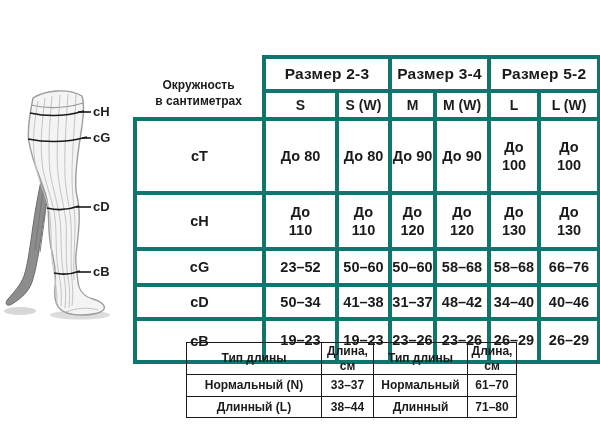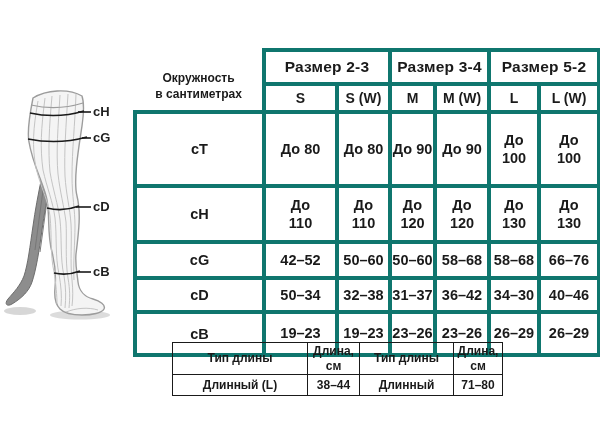--- a/index.html
+++ b/index.html
@@ -6,39 +6,39 @@
   html,body { background:#ffffff; }
   body {
     width:600px; height:424px; position:relative; overflow:hidden;
     font-family:"Liberation Sans","DejaVu Sans",sans-serif; color:#1a1a1a;
   }
   .stage { position:absolute; left:0; top:0; width:600px; height:424px; background:#ffffff; }
 
   table { border-collapse:collapse; table-layout:fixed; }
 
   
-  .main-table { position:absolute; left:133px; top:48px; width:464px; }
+  .main-table { position:absolute; left:133px; top:55px; width:464px; }
   .main-table th, .main-table td {
     border:4px solid #0f766e; text-align:center; vertical-align:middle;
     font-weight:700; color:#1a1a1a; padding:0;
   }
   .main-table td.corner {
     border:none; font-size:12px; line-height:1.3; white-space:pre-line;
     vertical-align:middle; padding-top:14px;
   }
   .group-h { font-size:15.5px; letter-spacing:0.2px; }
   .col-h   { font-size:14px; }
   .row-label { font-size:14.5px; }
   .val { font-size:14.5px; line-height:1.25; white-space:pre-line; }
   .r-g1 { height:34px; } .r-g2 { height:28px; }
   .r-ct { height:74px; } .r-ch { height:56px; }
   .r-cg { height:36px; } .r-cd { height:34px; } .r-cb { height:43px; }
 
   
-  .len-table { position:absolute; left:172px; top:342px; width:330px;padding-left:25px; }
+  .len-table { position:absolute; left:186px; top:342px; width:330px;padding-left:25px; }
   .len-table th, .len-table td {
     border:1.5px solid #1a1a1a; text-align:center; vertical-align:middle;
     font-weight:700; font-size:12px; line-height:1.2; white-space:pre-line; padding:0;
   }
   .lr-h { height:32px; } .lr-1 { height:22px; } .lr-2 { height:21px; }
 
   
   .leg-wrap { position:absolute; left:0px; top:84px; width:126px; height:254px; }
   .leg-wrap svg { display:block; }
   .leg-label { font:600 13px "Liberation Sans","DejaVu Sans",sans-serif; fill:#1f1f1f; }
@@ -137,34 +137,34 @@
 120</td>
         <td class="val">До
 120</td>
         <td class="val">До
 130</td>
         <td class="val">До
 130</td>
       </tr>
       <tr class="r-cg">
         <td class="row-label">cG</td>
-        <td class="val">42–52</td>
+        <td class="val">23–52</td>
         <td class="val">50–60</td>
         <td class="val">50–60</td>
         <td class="val">58–68</td>
         <td class="val">58–68</td>
         <td class="val">66–76</td>
       </tr>
       <tr class="r-cd">
         <td class="row-label">cD</td>
         <td class="val">50–34</td>
-        <td class="val">32–38</td>
+        <td class="val">41–38</td>
         <td class="val">31–37</td>
-        <td class="val">36–42</td>
-        <td class="val">34–30</td>
+        <td class="val">48–42</td>
+        <td class="val">34–40</td>
         <td class="val">40–46</td>
       </tr>
       <tr class="r-cb">
         <td class="row-label">cB</td>
         <td class="val">19–23</td>
         <td class="val">19–23</td>
         <td class="val">23–26</td>
         <td class="val">23–26</td>
         <td class="val">26–29</td>
         <td class="val">26–29</td>
@@ -181,20 +181,26 @@
     </colgroup>
     <tbody>
       <tr class="lr-h">
         <th>Тип длины</th>
         <th>Длина,
 см</th>
         <th>Тип длины</th>
         <th>Длина,
 см</th>
       </tr>
+      <tr class="lr-1">
+        <td>Нормальный (N)</td>
+        <td>33–37</td>
+        <td>Нормальный</td>
+        <td>61–70</td>
+      </tr>
       <tr class="lr-2">
         <td>Длинный (L)</td>
         <td>38–44</td>
         <td>Длинный</td>
         <td>71–80</td>
       </tr>
     </tbody>
   </table>
 
 </div>

